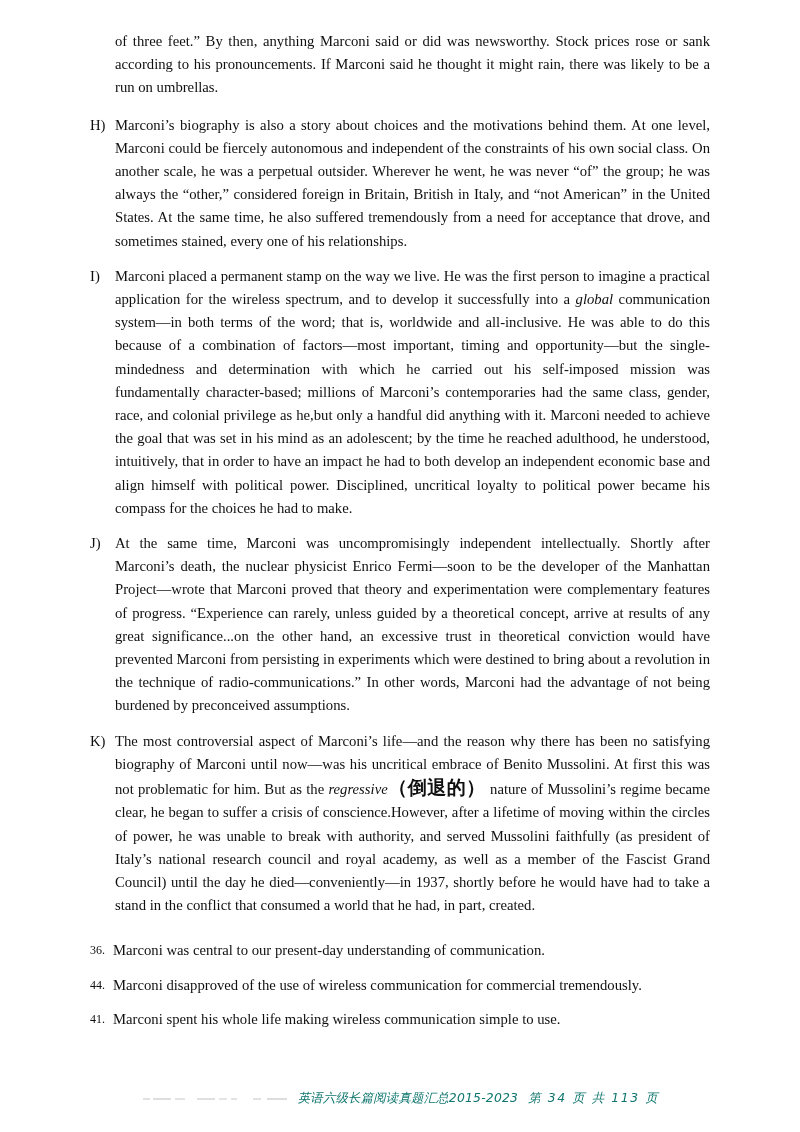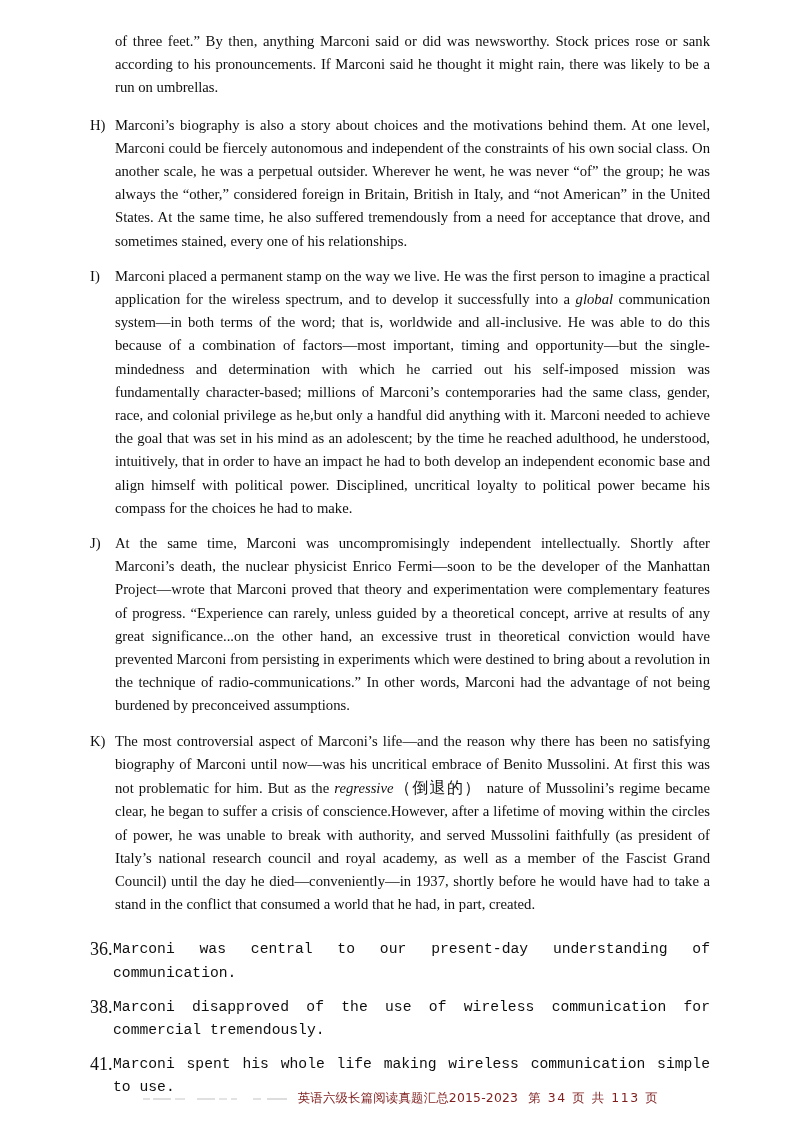--- a/index.html
+++ b/index.html
@@ -51,21 +51,22 @@
     line-height: 23.2px;
     text-align: left;
   }
   .para-text {
     display: block;
   }
   .para-text i, .ital {
   }
   .zh {
     font-family: "DejaVu Sans", "Liberation Sans", sans-serif;
-    font-size: 16px;
+    font-size: 19px;
+    font-weight: bold;
   }
 
   
   .questions {
     margin-top: 22px;
   }
   .question {
     position: relative;
     font-size: 14.7px;
     line-height: 23.2px;
@@ -73,27 +74,26 @@
     text-justify: inter-word;
     margin: 0 0 11px 0;
     padding-left: 23px;
     box-sizing: border-box;
   }
   .q-num {
     position: absolute;
     left: 0;
     top: 0;
     width: 23px;
-    font-size: 18px;
+    font-size: 12px;
     line-height: 23.2px;
     text-align: left;
   }
   .q-text {
     display: block;
-    font-family: Liberation Mono, monospace;
   }
 
   
   .footer {
     position: absolute;
     left: 0;
     top: 1088px;
     width: 800px;
     text-align: center;
     white-space: nowrap;
@@ -126,22 +126,23 @@
         transparent 146px);
     background-position: 0 4px;
     background-repeat: no-repeat;
     background-size: 152px 2px;
   }
   .footer-text {
     display: inline-block;
     vertical-align: middle;
     font-family: "DejaVu Sans", "Liberation Sans", sans-serif;
     font-size: 12.4px;
-    color: #7f1d1d;
+    color: #0f766e;
     letter-spacing: 0.2px;
+    font-style: italic;
   }
   .footer-pages {
     letter-spacing: 1.6px;
   }
 </style>
 </head>
 <body>
 
 <div class="page">
   <div class="content">
@@ -172,21 +173,21 @@
 
     <div class="questions">
 
       <div class="question">
         <span class="q-num">36.</span>
         <span class="q-text">Marconi was central to our present-day understanding of communication.</span>
       </div>
 
 
       <div class="question">
-        <span class="q-num">38.</span>
+        <span class="q-num">44.</span>
         <span class="q-text">Marconi disapproved of the use of wireless communication for commercial tremendously.</span>
       </div>
 
 
 
       <div class="question">
         <span class="q-num">41.</span>
         <span class="q-text">Marconi spent his whole life making wireless communication simple to use.</span>
       </div>
 

